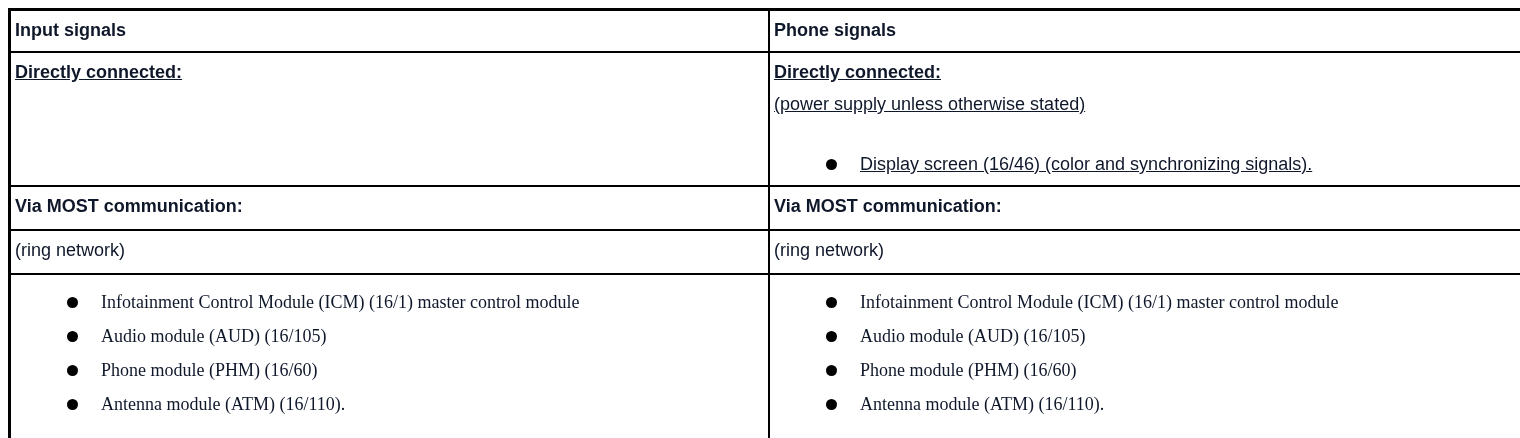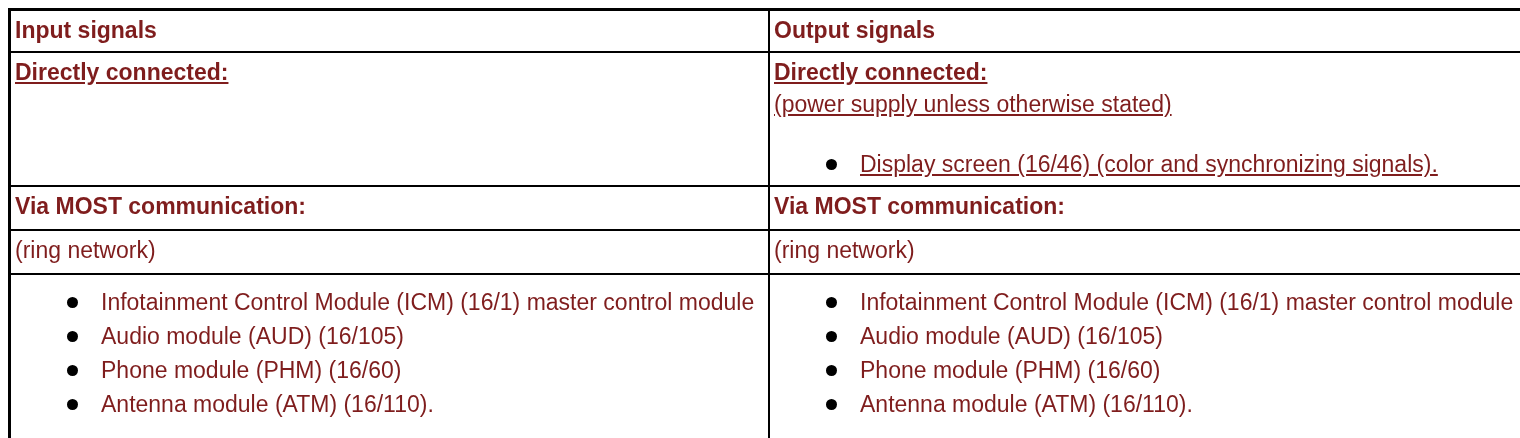--- a/index.html
+++ b/index.html
@@ -20,23 +20,23 @@
     width: 1504px;
     border-collapse: collapse;
     table-layout: fixed;
     border: 3px solid #000000;
     background: #ffffff;
   }
   table.signals-table td {
     border: 2px solid #000000;
     vertical-align: top;
     padding: 3px 8px 3px 4px;
-    font-size: 23px;
+    font-size: 18px;
     line-height: 32px;
-    color: #7f1d1d;
+    color: #0f172a;
     overflow: hidden;
   }
   td.col-left  { width: 745px; }
   td.col-right { width: 755px; }
 
   tr.row-header td { height: 34px; }
   tr.row-direct td { height: 122px; text-decoration: underline; }
   tr.row-most   td { height: 36px; }
   tr.row-ring   td { height: 36px; }
   tr.row-list   td { height: 160px; }
@@ -66,34 +66,34 @@
     flex: 0 0 auto;
     margin-top: 11px;
     margin-right: 23px;
   }
   ul.bullet-list .li-text {
     flex: 1 1 auto;
   }
   
   ul.dc-list { margin-top: 28px; }
   
-  ul.most-list { margin-top: 8px; }
+  ul.most-list { margin-top: 8px; font-family: Liberation Serif, serif; }
 </style>
 </head>
 <body>
 
 <div class="page">
   <table class="signals-table">
     <tbody>
       <tr class="row-header">
         <td class="col-left">
           <span class="hdr-text">Input signals</span>
         </td>
         <td class="col-right">
-          <span class="hdr-text">Output signals</span>
+          <span class="hdr-text">Phone signals</span>
         </td>
       </tr>
 
       <tr class="row-direct">
         <td class="col-left">
           <div class="cell-title">Directly connected:</div>
           <div class="cell-note"></div>
           <ul class="bullet-list dc-list">
             
           </ul>

